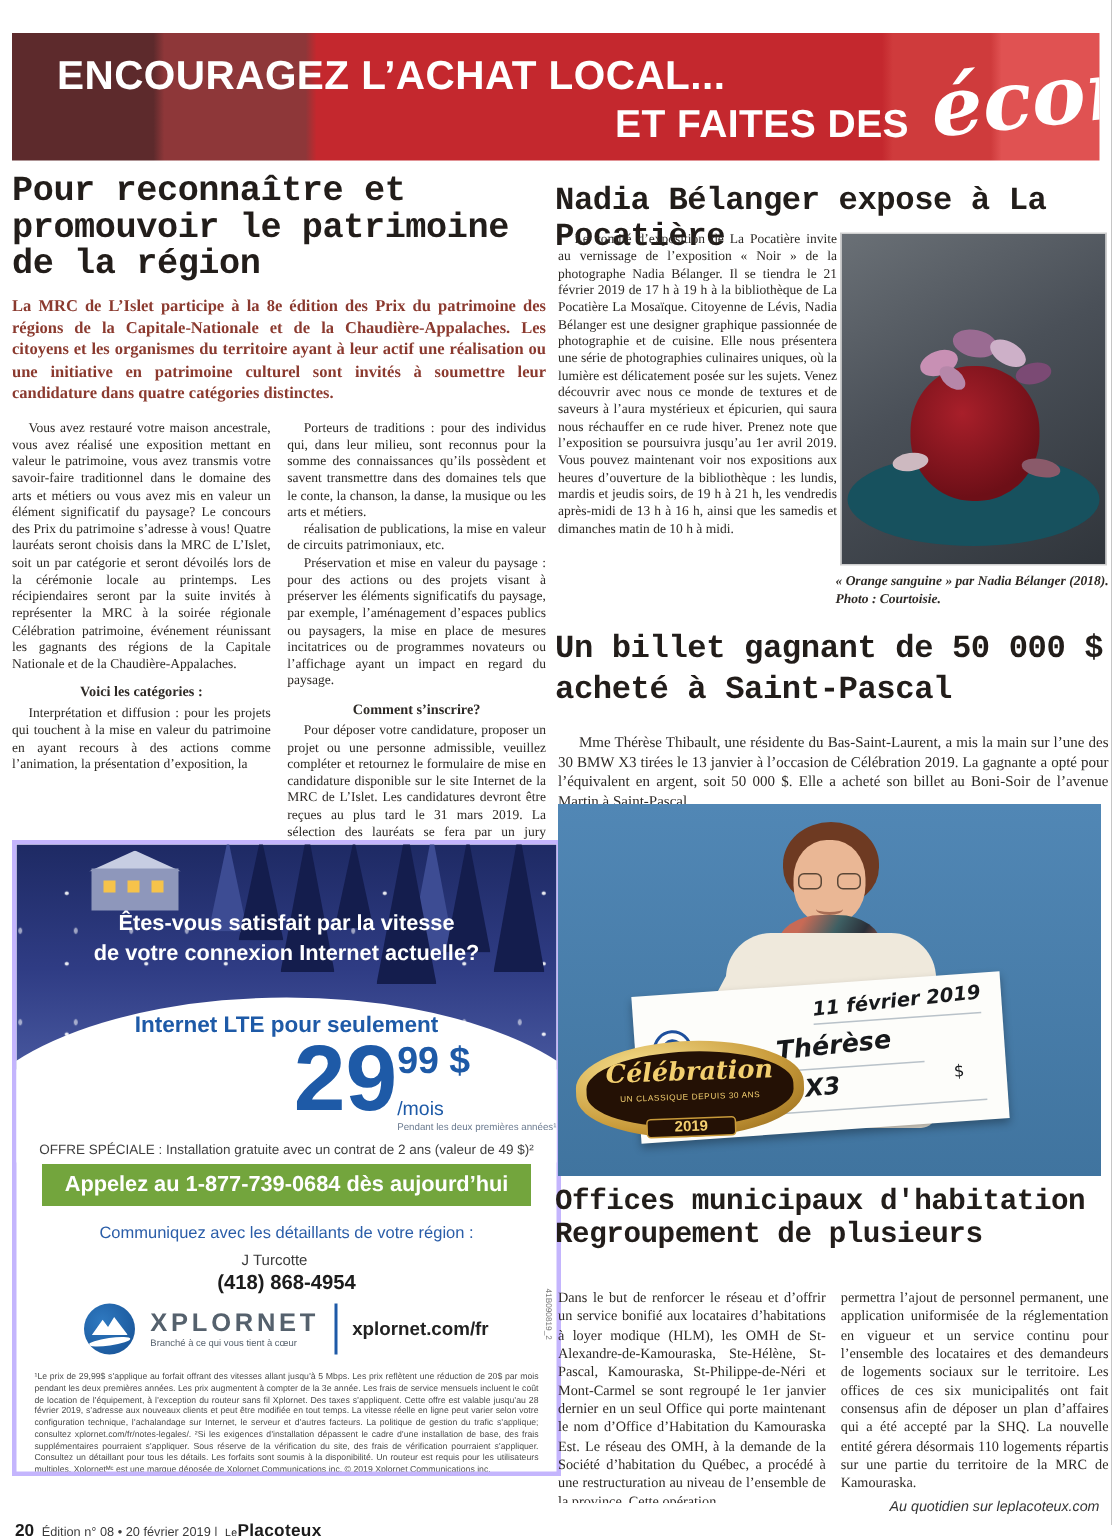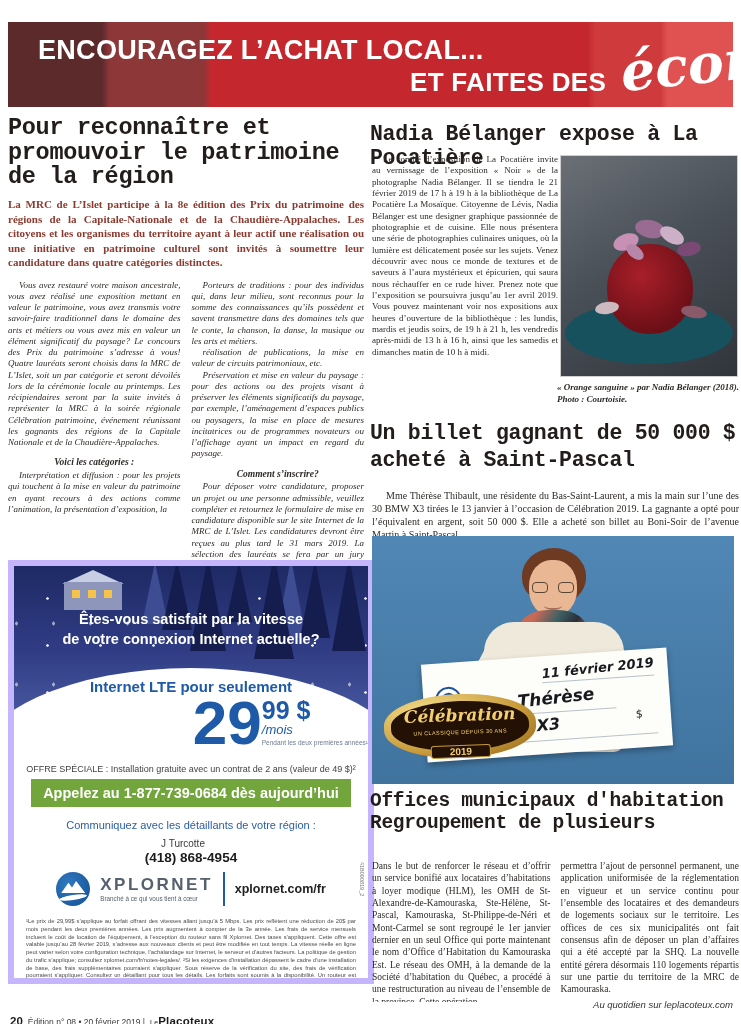--- a/index.html
+++ b/index.html
@@ -18,26 +18,26 @@
   .banner-script{position:absolute;left:612px;top:6px;color:#fff;font-family:"DejaVu Serif",serif;
     font-style:italic;font-weight:bold;font-size:54px;transform:rotate(-6deg);white-space:nowrap;}
 
   
   .l-article{position:absolute;left:8px;top:116px;width:356px;}
   .art-title{font-family:Liberation Mono, monospace;font-weight:bold;color:#221d1a;
     text-align:left;letter-spacing:-.3px;}
   .l-title{font-size:23.5px;line-height:1.05;}
   .l-lead{margin-top:7px;font-weight:bold;font-size:11px;line-height:1.32;text-align:justify;color:#8b3a2f;}
   .cols{display:flex;gap:11px;margin-top:10px;height:318px;overflow:hidden;}
-  .col{flex:1;font-size:9px;line-height:1.25;text-align:justify;font-style:italic;}
+  .col{flex:1;font-size:9px;line-height:1.25;text-align:justify;}
   .col p{margin:0;text-indent:11px;}
   .subhead{font-weight:bold;text-align:center;font-size:9.5px;margin:9px 0 1px;}
 
   
-  .ad{position:absolute;left:8px;top:560px;width:366px;height:424px;border:6px solid #c4b5fd;
+  .ad{position:absolute;left:8px;top:560px;width:366px;height:424px;border:3px solid #c4b5fd;
     background:#fff;font-family:"Liberation Sans",sans-serif;overflow:hidden;}
   .sky{position:absolute;left:0;top:0;right:0;height:150px;
     background:linear-gradient(180deg,#1e2a64 0%,#2f3c84 55%,#47579e 100%);}
   .sky .flakes{position:absolute;inset:0;
     background-image:radial-gradient(rgba(255,255,255,.9) 1px,transparent 1.7px),
                      radial-gradient(rgba(255,255,255,.55) 1px,transparent 1.5px);
     background-size:53px 47px,37px 61px;background-position:7px 9px,21px 27px;}
   .tree{position:absolute;background:#141d4d;clip-path:polygon(50% 0,100% 100%,0 100%);}
   .tree.light{background:#3d4c93;}
   .house-body{position:absolute;left:50px;top:16px;width:58px;height:28px;background:#8e97bb;}
@@ -48,21 +48,21 @@
     border-radius:50% 50% 0 0/90% 90% 0 0;}
   .ad-headline{position:absolute;left:0;right:0;top:44px;z-index:2;text-align:center;color:#fff;
     font-weight:bold;font-size:14.5px;line-height:1.35;}
   .lte{position:absolute;left:0;right:0;top:112px;z-index:3;text-align:center;color:#1e5aa7;
     font-weight:bold;font-size:15px;}
   .price{position:absolute;left:0;right:0;top:126px;z-index:3;display:flex;justify-content:flex-end;
     align-items:flex-start;color:#1e5aa7;}
   .price-main{font-size:62px;font-weight:bold;line-height:1;}
   .price-side{display:flex;flex-direction:column;align-items:flex-start;padding-top:7px;}
   .price-cents{font-size:25px;font-weight:bold;line-height:.9;}
-  .price-period{font-size:13px;margin-top:0;font-style:italic;}
+  .price-period{font-size:13px;margin-top:12px;}
   .price-note{font-size:6.5px;color:#6b7b90;margin-top:2px;}
   .special{position:absolute;left:0;right:0;top:198px;z-index:3;text-align:center;font-size:9px;color:#3f3f3f;}
   .cta{position:absolute;left:17px;right:17px;top:213px;height:28px;z-index:3;background:#73a53d;
     color:#fff;font-weight:bold;font-size:14.5px;text-align:center;line-height:28px;}
   .dealers{position:absolute;left:0;right:0;top:253px;text-align:center;color:#2a5da8;font-size:11px;}
   .dealer-name{position:absolute;left:0;right:16px;top:272px;text-align:center;color:#3a3a3a;font-size:10px;}
   .dealer-phone{position:absolute;left:0;right:0;top:284px;text-align:center;color:#1c1c1c;
     font-weight:bold;font-size:13.5px;}
   .logo-row{position:absolute;left:0;right:0;top:306px;display:flex;justify-content:center;
     align-items:center;gap:10px;}

